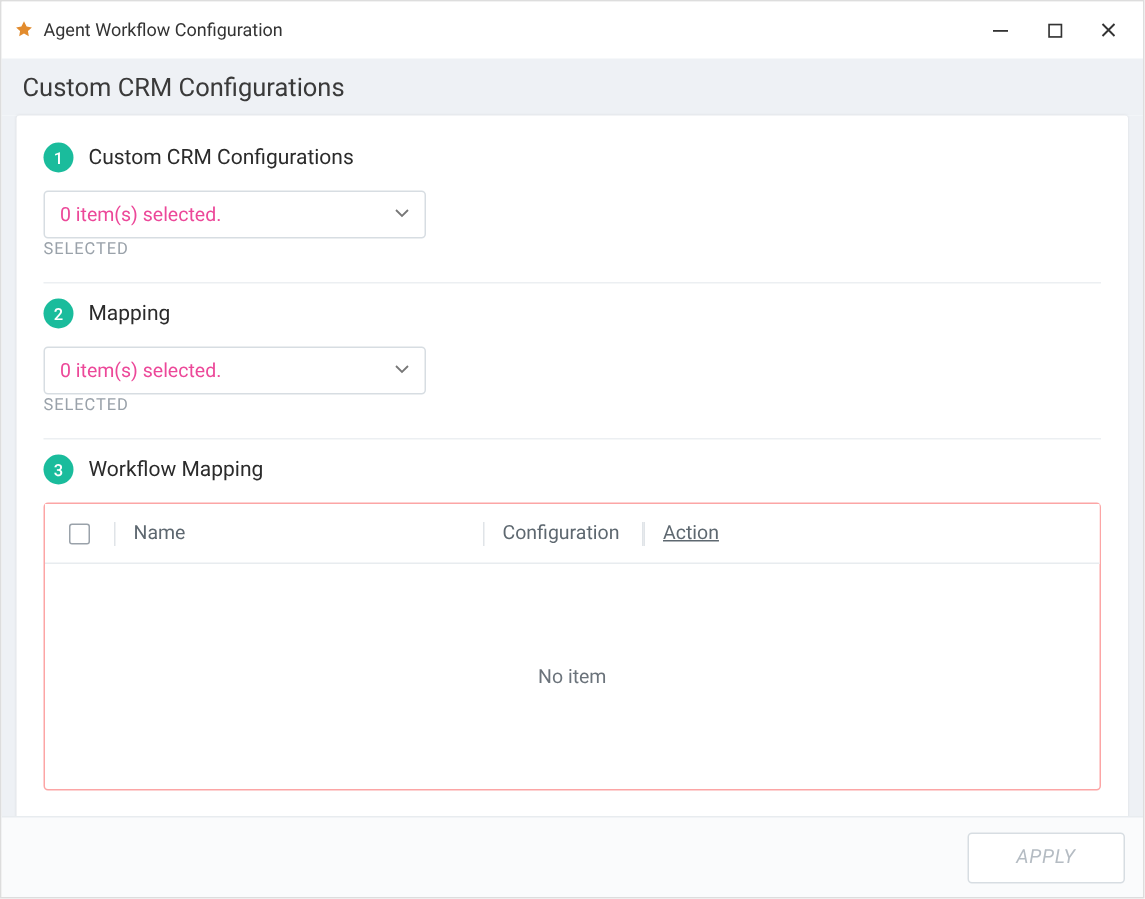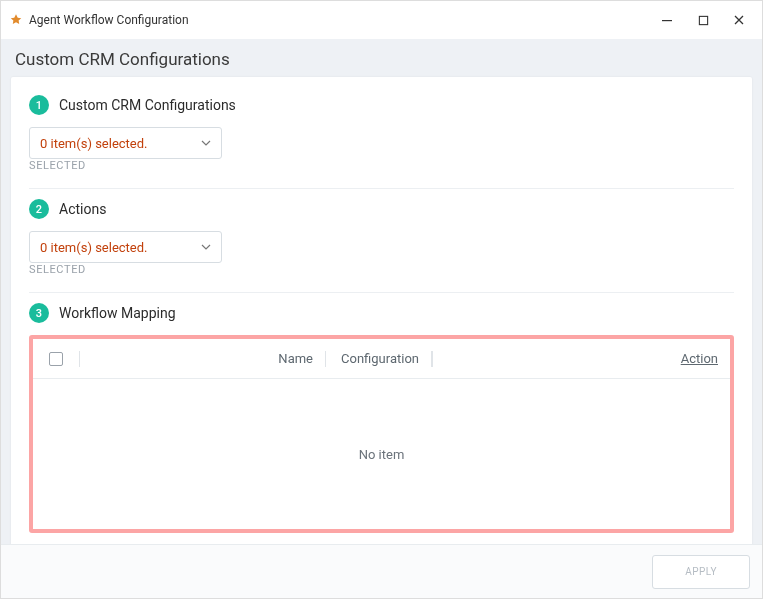--- a/index.html
+++ b/index.html
@@ -76,45 +76,44 @@
     font-size: 11px;
     display: flex; align-items: center; justify-content: center;
     margin-right: 10px;
     font-weight: 500;
   }
   .section-title {
     font-size: 14px;
     color: #2b2b2b;
   }
   .select-box {
-    width: 193px;
+    width: 255px;
     height: 32px;
     border: 1px solid #d7dde2;
     border-radius: 3px;
     display: flex;
     align-items: center;
     padding: 0 10px;
     font-size: 13px;
-    color: #c2410c;
+    color: #ec4899;
     background: #fff;
     justify-content: space-between;
   }
   .select-caret {
     color: #777;
   }
   .selected-label {
     font-size: 11px;
     letter-spacing: 0.6px;
     color: #9aa2aa;
   }
   .table-wrap {
-    border: 4px solid #fca5a5;
+    border: 1px solid #fca5a5;
     border-radius: 3px;
     margin-top: 8px;
-    text-align: right;
   }
   .table-head {
     display: flex;
     align-items: center;
     height: 40px;
     border-bottom: 1px solid #e8ecef;
     font-size: 13px;
     color: #5e6870;
     background: #fff;
   }
@@ -145,24 +144,24 @@
     border-top: 1px solid #e8ecef;
     display: flex; align-items: center; justify-content: flex-end;
     padding: 0 12px; gap: 10px;
   }
   .btn {
     height: 34px;
     padding: 0 32px;
     border: 1px solid #d7dde2;
     border-radius: 3px;
     background: #fff;
-    font-size: 10px;
+    font-size: 13px;
     letter-spacing: 0.5px;
     color: #555;
-    display: flex; align-items: center; justify-content: center;
+    display: flex; align-items: center; justify-content: center; font-style: italic;
   }
   .btn.disabled { color: #b5bcc3; }
   
   .card::-webkit-scrollbar { width: 14px; }
   .card::-webkit-scrollbar-track { background: #f2f4f6; }
   .card::-webkit-scrollbar-thumb { background: #cbd2d8; border-radius: 7px; border: 3px solid #f2f4f6; }
 </style>
 </head>
 <body>
 
@@ -213,21 +212,21 @@
                 <path d="M1 3 L5 7 L9 3" fill="none" stroke="#777" stroke-width="1.2"></path>
               </svg>
           </span>
         </div>
         <div class="selected-label">SELECTED</div>
       </div>
 
       <div class="section">
         <div class="section-header">
           <div class="step-badge">2</div>
-          <div class="section-title">Actions</div>
+          <div class="section-title">Mapping</div>
         </div>
         <div class="select-box">
           <span>0 item(s) selected.</span>
           <span class="select-caret">
             <svg width="10" height="10" viewBox="0 0 10 10">
                 <path d="M1 3 L5 7 L9 3" fill="none" stroke="#777" stroke-width="1.2"></path>
               </svg>
           </span>
         </div>
         <div class="selected-label">SELECTED</div>

